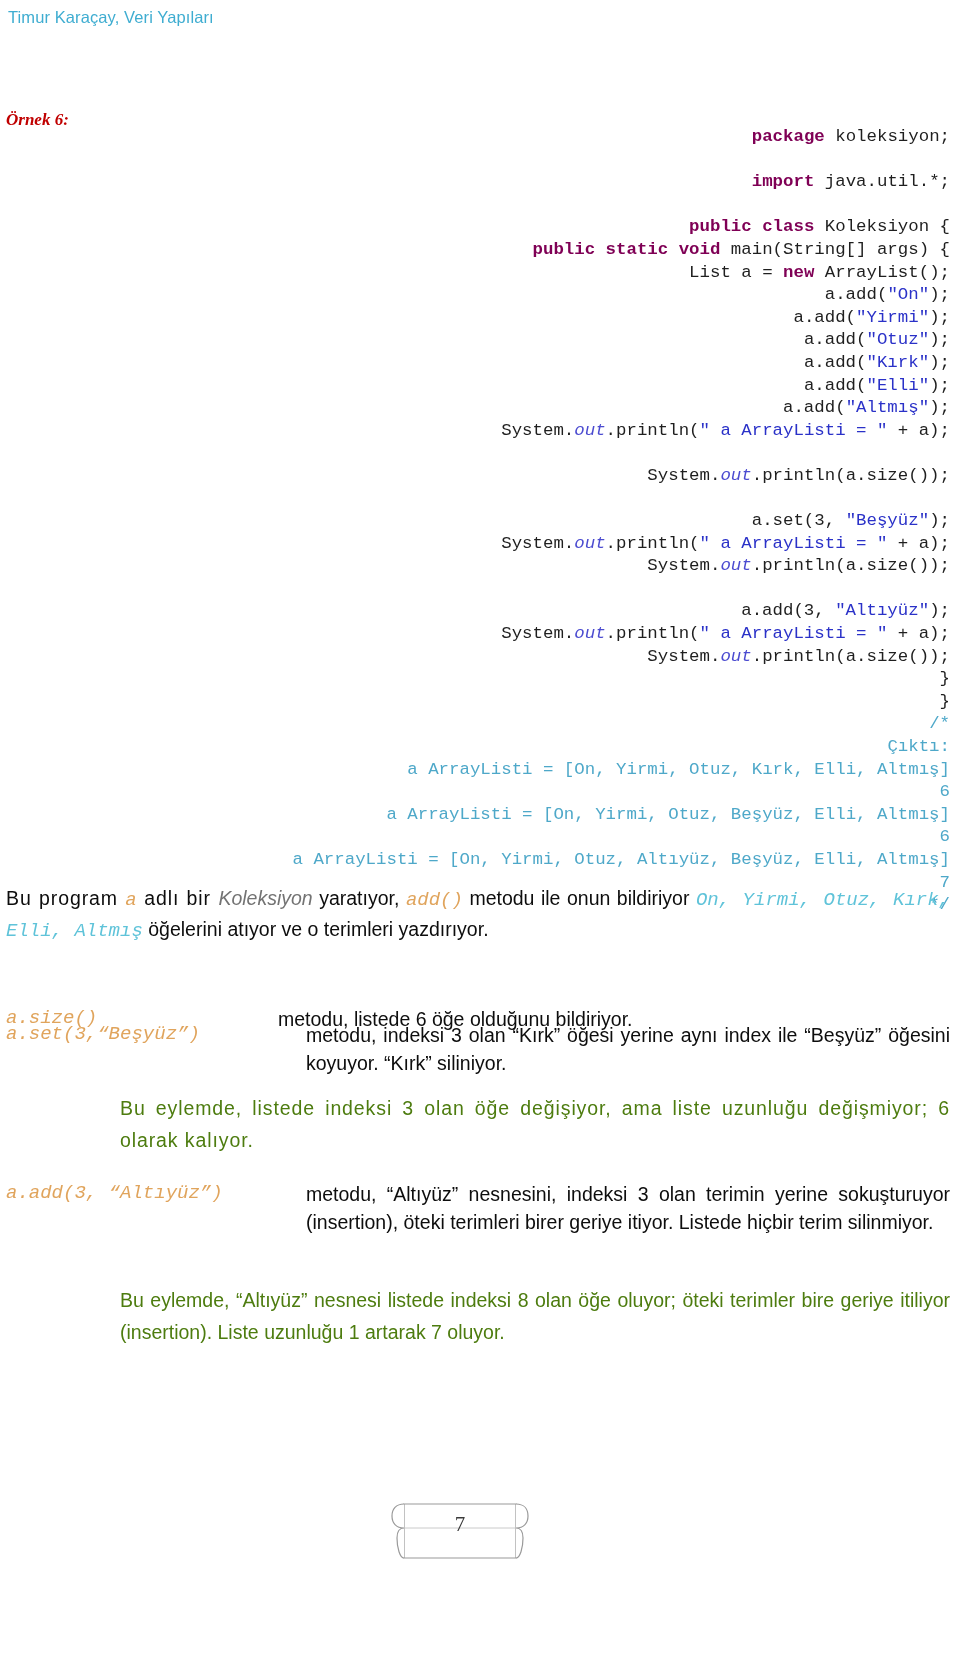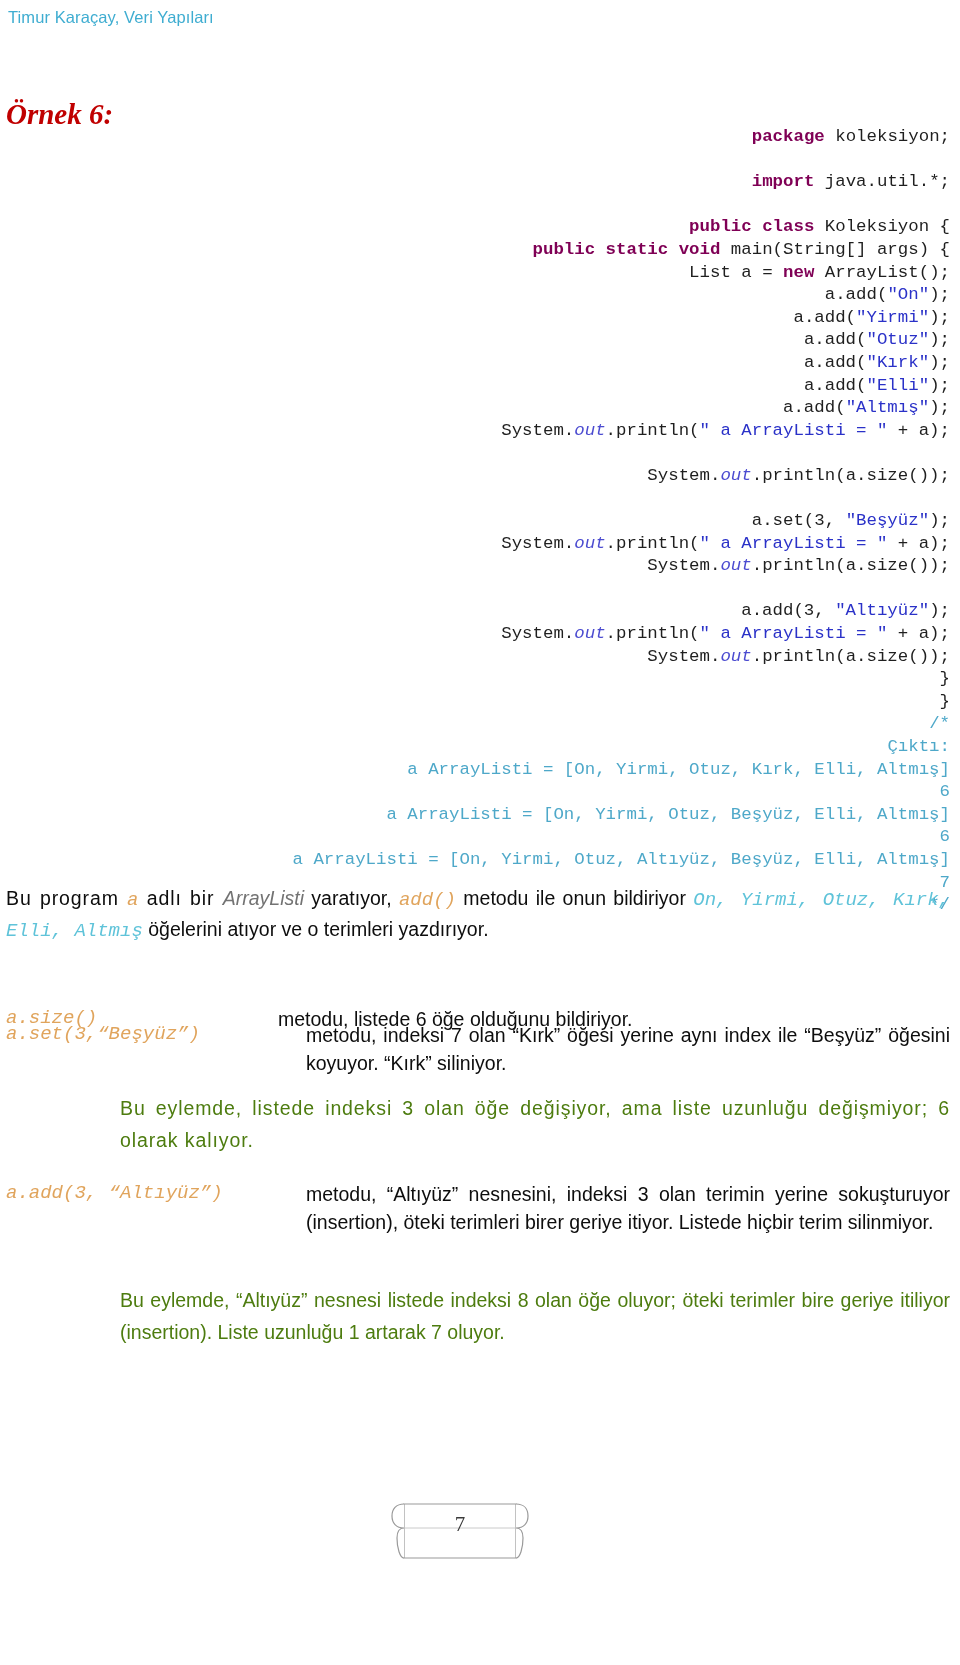--- a/index.html
+++ b/index.html
@@ -31,26 +31,26 @@
     left: 8px;
     font-size: 16.5px;
     color: #3fadd1;
     letter-spacing: 0.1px;
     white-space: nowrap;
   }
 
   
   .example-heading {
     position: absolute;
-    top: 98px;
+    top: 110px;
     left: 6px;
     font-family: "Liberation Serif", serif;
     font-weight: bold;
     font-style: italic;
-    font-size: 29px;
+    font-size: 17px;
     color: #c00000;
     white-space: nowrap;
   }
 
   
   .code-block {
     position: absolute;
     top: 126px;
     left: 6px;
     width: 944px;
@@ -160,34 +160,34 @@
 
 <div class="page">
 
   <div class="running-header">Timur Karaçay, Veri Yapıları</div>
 
   <div class="example-heading">Örnek 6:</div>
 
   <div class="code-block" id="code-block"><div class="code-line"><span class="kw">package</span><span class="plain"> koleksiyon;</span></div><div class="code-line blank">&nbsp;</div><div class="code-line"><span class="kw">import</span><span class="plain"> java.util.*;</span></div><div class="code-line blank">&nbsp;</div><div class="code-line"><span class="kw">public class</span><span class="plain"> Koleksiyon {</span></div><div class="code-line"><span class="plain">     </span><span class="kw">public static void</span><span class="plain"> main(String[] args) {</span></div><div class="code-line"><span class="plain">          List a = </span><span class="kw">new</span><span class="plain"> ArrayList();</span></div><div class="code-line"><span class="plain">          a.add(</span><span class="str">"On"</span><span class="plain">);</span></div><div class="code-line"><span class="plain">          a.add(</span><span class="str">"Yirmi"</span><span class="plain">);</span></div><div class="code-line"><span class="plain">          a.add(</span><span class="str">"Otuz"</span><span class="plain">);</span></div><div class="code-line"><span class="plain">          a.add(</span><span class="str">"Kırk"</span><span class="plain">);</span></div><div class="code-line"><span class="plain">          a.add(</span><span class="str">"Elli"</span><span class="plain">);</span></div><div class="code-line"><span class="plain">          a.add(</span><span class="str">"Altmış"</span><span class="plain">);</span></div><div class="code-line"><span class="plain">          System.</span><span class="field">out</span><span class="plain">.println(</span><span class="str">" a ArrayListi = "</span><span class="plain"> + a);</span></div><div class="code-line blank">&nbsp;</div><div class="code-line"><span class="plain">          System.</span><span class="field">out</span><span class="plain">.println(a.size());</span></div><div class="code-line blank">&nbsp;</div><div class="code-line"><span class="plain">          a.set(3, </span><span class="str">"Beşyüz"</span><span class="plain">);</span></div><div class="code-line"><span class="plain">          System.</span><span class="field">out</span><span class="plain">.println(</span><span class="str">" a ArrayListi = "</span><span class="plain"> + a);</span></div><div class="code-line"><span class="plain">          System.</span><span class="field">out</span><span class="plain">.println(a.size());</span></div><div class="code-line blank">&nbsp;</div><div class="code-line"><span class="plain">          a.add(3, </span><span class="str">"Altıyüz"</span><span class="plain">);</span></div><div class="code-line"><span class="plain">          System.</span><span class="field">out</span><span class="plain">.println(</span><span class="str">" a ArrayListi = "</span><span class="plain"> + a);</span></div><div class="code-line"><span class="plain">          System.</span><span class="field">out</span><span class="plain">.println(a.size());</span></div><div class="code-line"><span class="plain">     }</span></div><div class="code-line"><span class="plain">}</span></div><div class="code-line"><span class="plain">       </span><span class="comment">/*</span></div><div class="code-line"><span class="plain">       </span><span class="comment">Çıktı:</span></div><div class="code-line"><span class="plain">        </span><span class="comment">a ArrayListi = [On, Yirmi, Otuz, Kırk, Elli, Altmış]</span></div><div class="code-line"><span class="plain">        </span><span class="comment">6</span></div><div class="code-line"><span class="plain">        </span><span class="comment">a ArrayListi = [On, Yirmi, Otuz, Beşyüz, Elli, Altmış]</span></div><div class="code-line"><span class="plain">        </span><span class="comment">6</span></div><div class="code-line"><span class="plain">        </span><span class="comment">a ArrayListi = [On, Yirmi, Otuz, Altıyüz, Beşyüz, Elli, Altmış]</span></div><div class="code-line"><span class="plain">        </span><span class="comment">7</span></div><div class="code-line"><span class="plain">       </span><span class="comment">*/</span></div></div>
 
   <div class="prose" id="para-intro">
-    <p><span class="spaced">Bu program </span><span class="mono-accent">a</span><span class="spaced"> adlı bir </span><span class="ital-gray">ArrayListi</span><span> yaratıyor, </span><span class="mono-accent">add()</span><span> metodu ile onun bildiriyor </span><span class="mono-teal">On, Yirmi, Otuz, Kırk, Elli, Altmış</span><span> öğelerini atıyor ve o terimleri yazdırıyor.</span></p>
+    <p><span class="spaced">Bu program </span><span class="mono-accent">a</span><span class="spaced"> adlı bir </span><span class="ital-gray">Koleksiyon</span><span> yaratıyor, </span><span class="mono-accent">add()</span><span> metodu ile onun bildiriyor </span><span class="mono-teal">On, Yirmi, Otuz, Kırk, Elli, Altmış</span><span> öğelerini atıyor ve o terimleri yazdırıyor.</span></p>
   </div>
 
   <div class="prose" id="para-size">
     <div class="hang">
       <span class="lead mono-accent">a.size()</span>
       <span class="rest">metodu, listede 6 öğe olduğunu bildiriyor.</span>
     </div>
   </div>
 
   <div class="prose" id="para-set">
     <div class="hang-wide">
       <span class="lead mono-accent">a.set(3,“Beşyüz”)</span>
-      <span class="rest">metodu, indeksi 7 olan “Kırk” öğesi yerine aynı index ile “Beşyüz” öğesini koyuyor. “Kırk” siliniyor.</span>
+      <span class="rest">metodu, indeksi 3 olan “Kırk” öğesi yerine aynı index ile “Beşyüz” öğesini koyuyor. “Kırk” siliniyor.</span>
     </div>
   </div>
 
   <div class="indent-block" id="para-set2">
     <p class="spaced">Bu eylemde, listede indeksi 3 olan öğe değişiyor, ama liste uzunluğu değişmiyor; 6 olarak kalıyor.</p>
   </div>
 
   <div class="prose" id="para-add">
     <div class="hang-wide">
       <span class="lead mono-accent">a.add(3, “Altıyüz”)</span>

